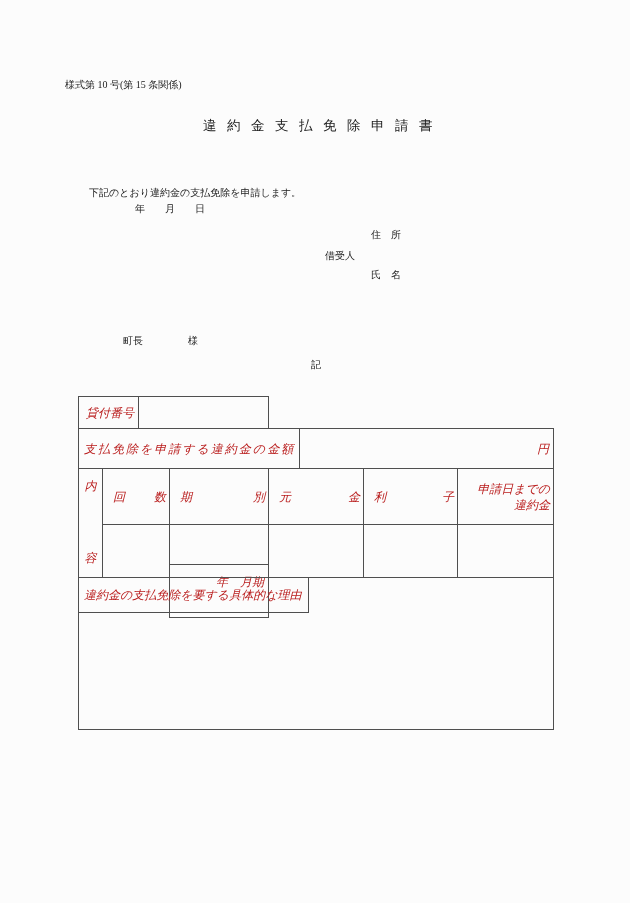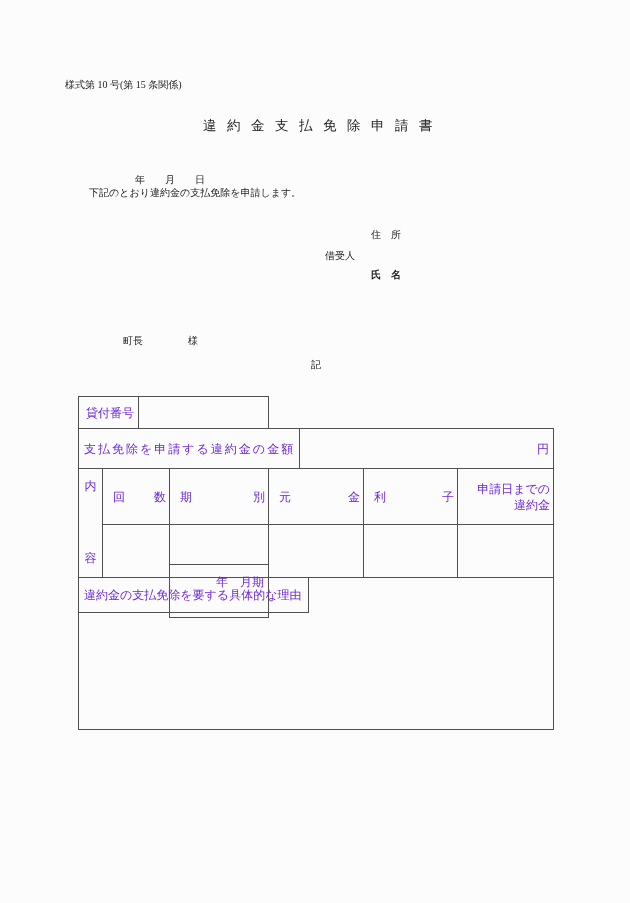--- a/index.html
+++ b/index.html
@@ -9,35 +9,36 @@
     height: 903px;
     background: #fcfcfc;
     font-family: "Liberation Serif", "DejaVu Serif", serif;
     color: #1b1b1b;
     overflow: hidden;
   }
   .txt { position: absolute; line-height: 1; font-size: 10px; white-space: pre; }
   .form-number { left: 65px; top: 80px; }
   .doc-title { left: 203px; top: 119px; font-size: 13.5px; letter-spacing: 10.5px; }
   .declaration { left: 89px; top: 156px; margin-top: 32px; }
-  .date-line { left: 135px; top: 175px; }
+  .date-line { left: 135px; top: 204px; }
   .address-label { left: 371px; top: 230px; }
   .borrower-label { left: 325px; top: 251px; }
-  .name-label { left: 371px; top: 270px; font-weight: bold; }
+  .name-label { left: 371px; top: 270px; }
   .recipient-line { left: 113px; top: 326px; }
   .recipient-line .honorific { margin-left: 45px; }
   .ki-marker { left: 311px; top: 360px; }
 
   .cell {
     position: absolute;
     box-sizing: border-box;
     border: 1px solid #4f4f4f;
     font-size: 12px;
     line-height: 1;
-    color: #6d28d9;
+    color: #b91c1c;
+    font-style: italic;
   }
   .vc { display: flex; align-items: center; }
   .just { display: flex; align-items: center; justify-content: space-between; padding: 0 3px 0 10px; }
 
   .cell-a1 { left: 78px; top: 396px; width: 61px; height: 33px; padding-left: 7px; }
   .cell-a2 { left: 138px; top: 396px; width: 131px; height: 33px; }
   .cell-b1 { left: 78px;  top: 428px; width: 222px; height: 41px; padding-left: 5px; letter-spacing: 2px; }
   .cell-b2 { left: 299px; top: 428px; width: 255px; height: 41px; justify-content: flex-end; padding-right: 4px; }
 
   .cell-naiyo { left: 78px; top: 468px; width: 25px; height: 110px;

